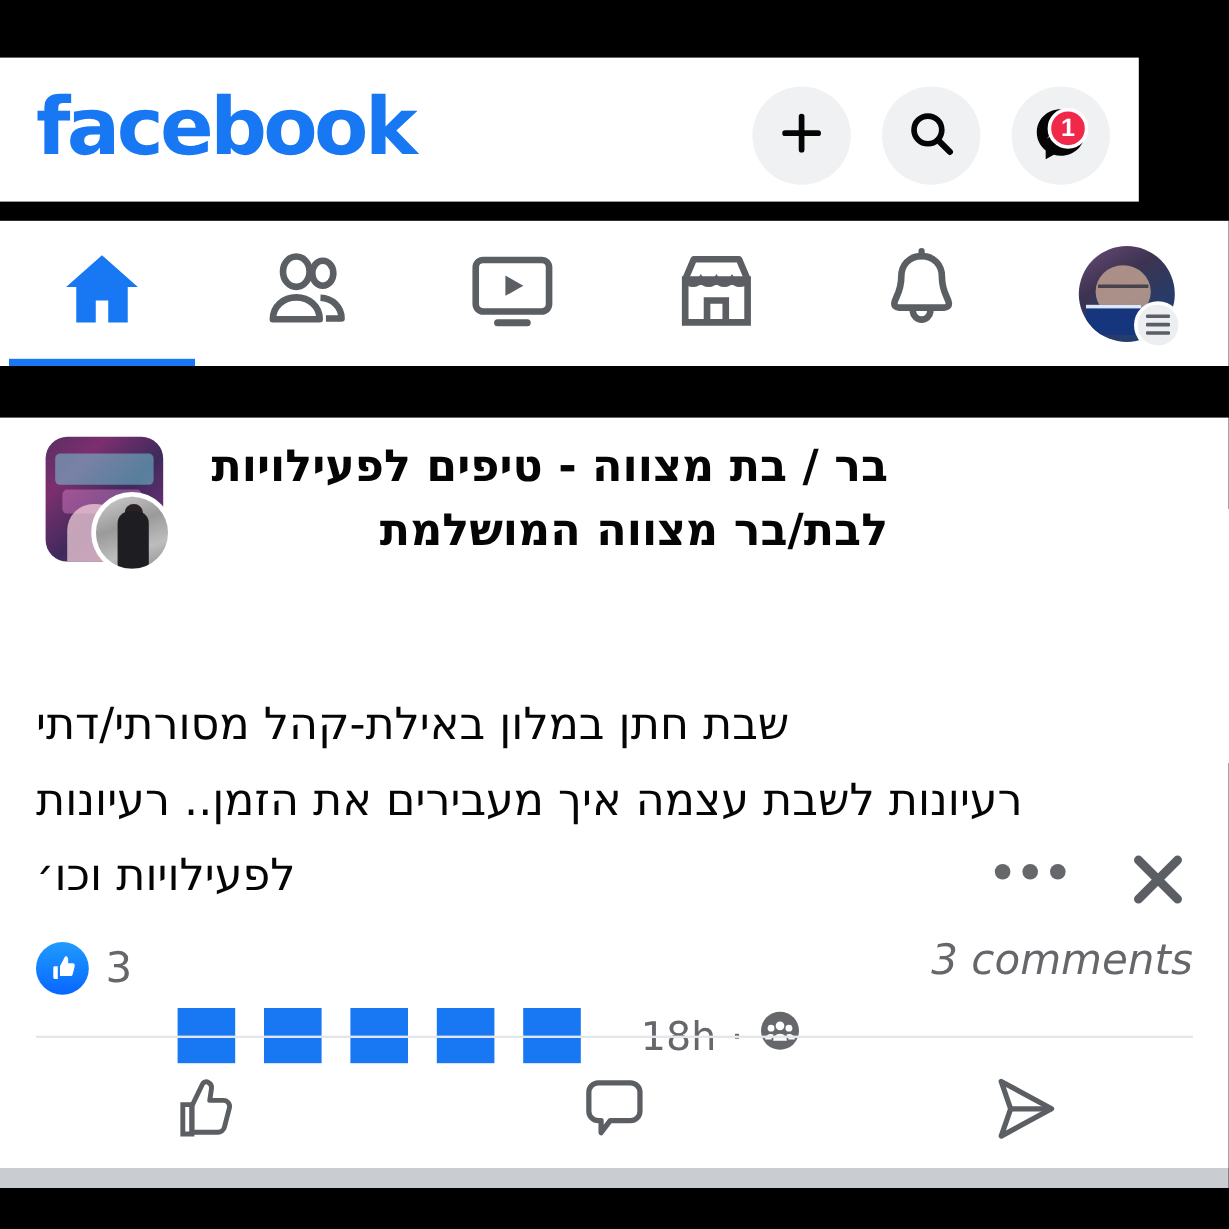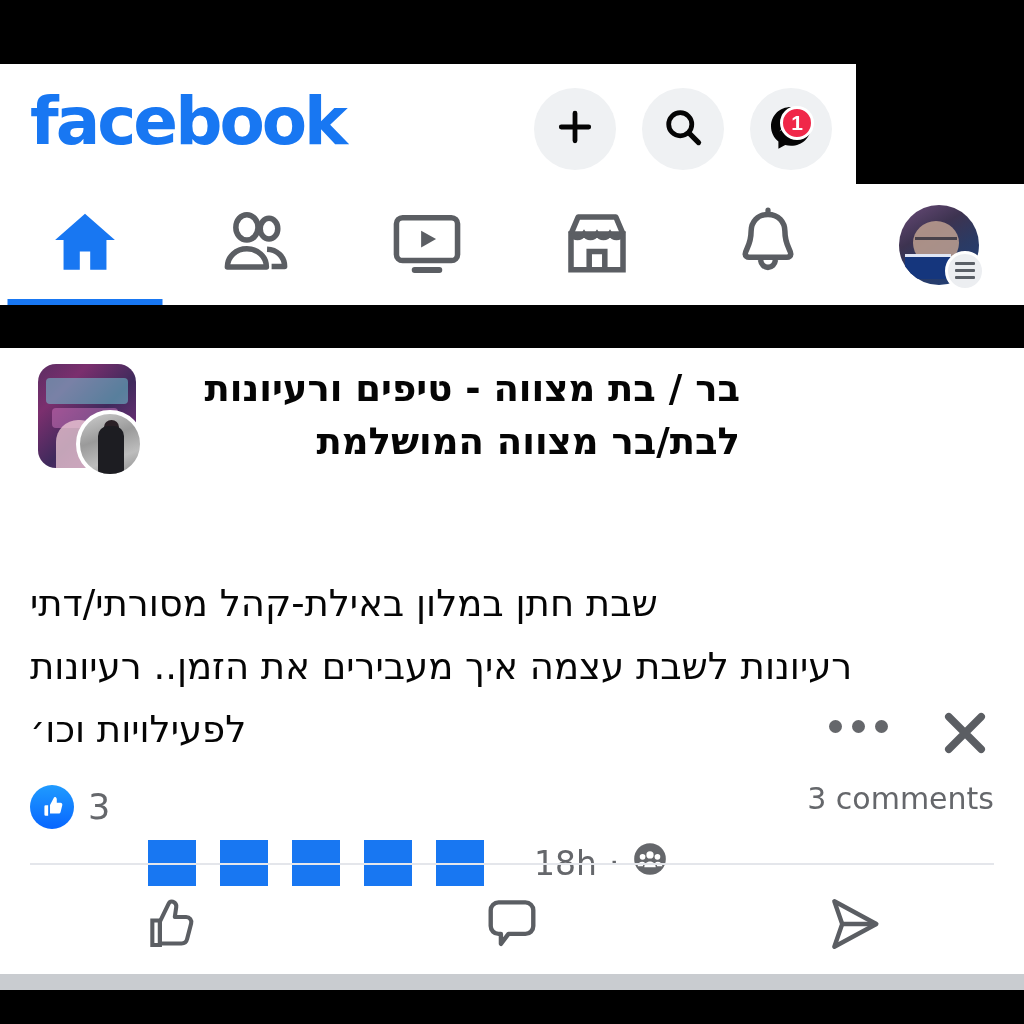--- a/index.html
+++ b/index.html
@@ -38,22 +38,22 @@
     background: #000;
   }
   .gray-strip {
     position: absolute; left: 0; top: 974px;
     width: 1024px; height: 16px;
     background: #c9ccd0;
   }
 
   
   .appbar {
-    position: absolute; left: 0; top: 64px;
-    width: 856px; height: 120px;
+    position: absolute; left: 0; top: 48px;
+    width: 949px; height: 120px;
     background: #fff;
   }
   .fb-wordmark {
     position: absolute;
     left: 30px; top: 20px;
     font-size: 66px;
     font-weight: bold;
     letter-spacing: -3px;
     color: #1877f2;
     font-family: "DejaVu Sans", sans-serif;
@@ -318,23 +318,24 @@
     justify-content: center;
   }
   .reaction-count {
     font-size: 35px;
     color: #65676b;
     font-family: "DejaVu Sans", sans-serif;
   }
   .comments-count {
     position: absolute;
     right: 30px; top: -4px;
-    font-size: 30px;
+    font-size: 35px;
     color: #65676b;
     font-family: "DejaVu Sans", sans-serif;
+    font-style: italic;
   }
 
   .divider {
     position: absolute;
     left: 30px; top: 515px;
     width: 964px; height: 2px;
     background: #e4e6eb;
   }
 
   
@@ -467,21 +468,21 @@
     <div class="group-avatar">
       <div class="neon1"></div>
       <div class="neon2"></div>
       <div class="person"></div>
     </div>
     <div class="group-avatar-overlay">
       <div class="head"></div>
       <div class="body"></div>
     </div>
 
-    <div class="post-title">בר / בת מצווה - טיפים ורעיונות לבת/בר מצווה המושלמת</div>
+    <div class="post-title">בר / בת מצווה - טיפים לפעילויות לבת/בר מצווה המושלמת</div>
 
     <div class="meta-row">
       <span class="redact-block"></span>
       <span class="redact-block"></span>
       <span class="redact-block"></span>
       <span class="redact-block"></span>
       <span class="redact-block"></span>
       <span class="meta-text">
         <span>18h</span>
         <span>·</span>

